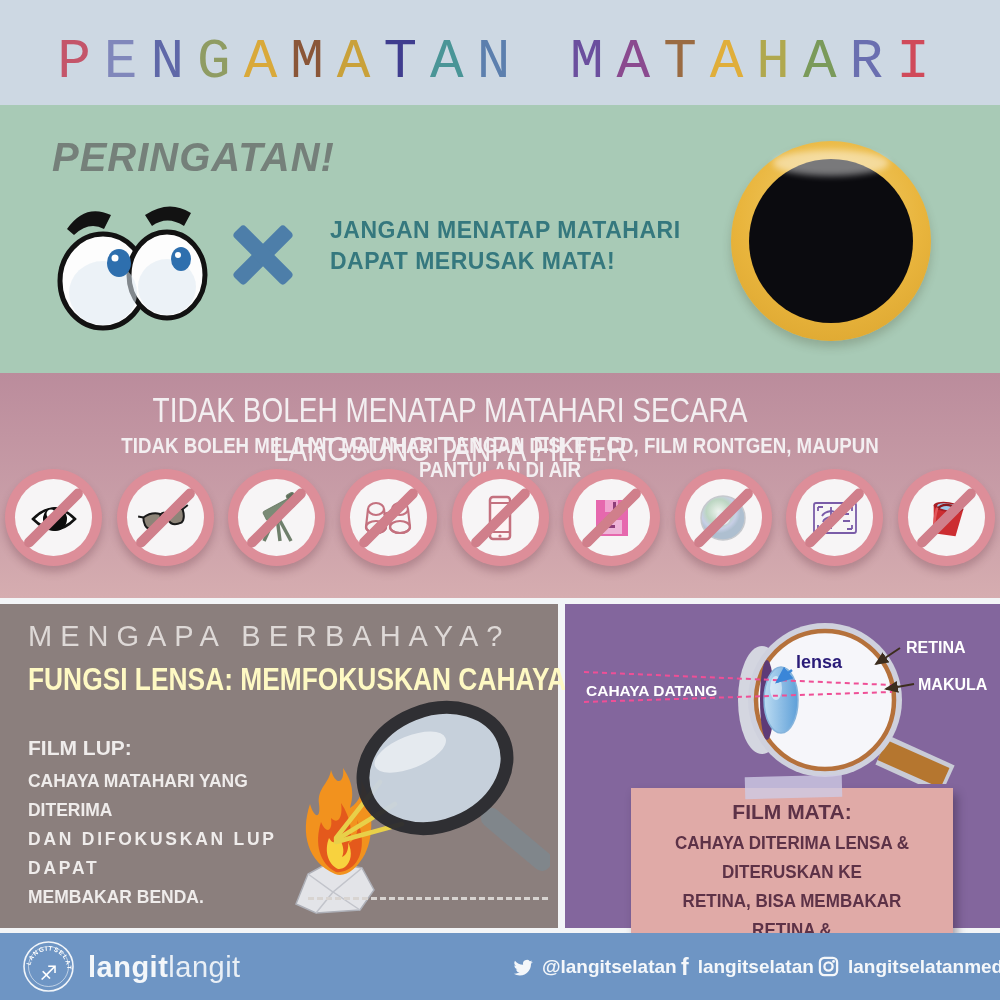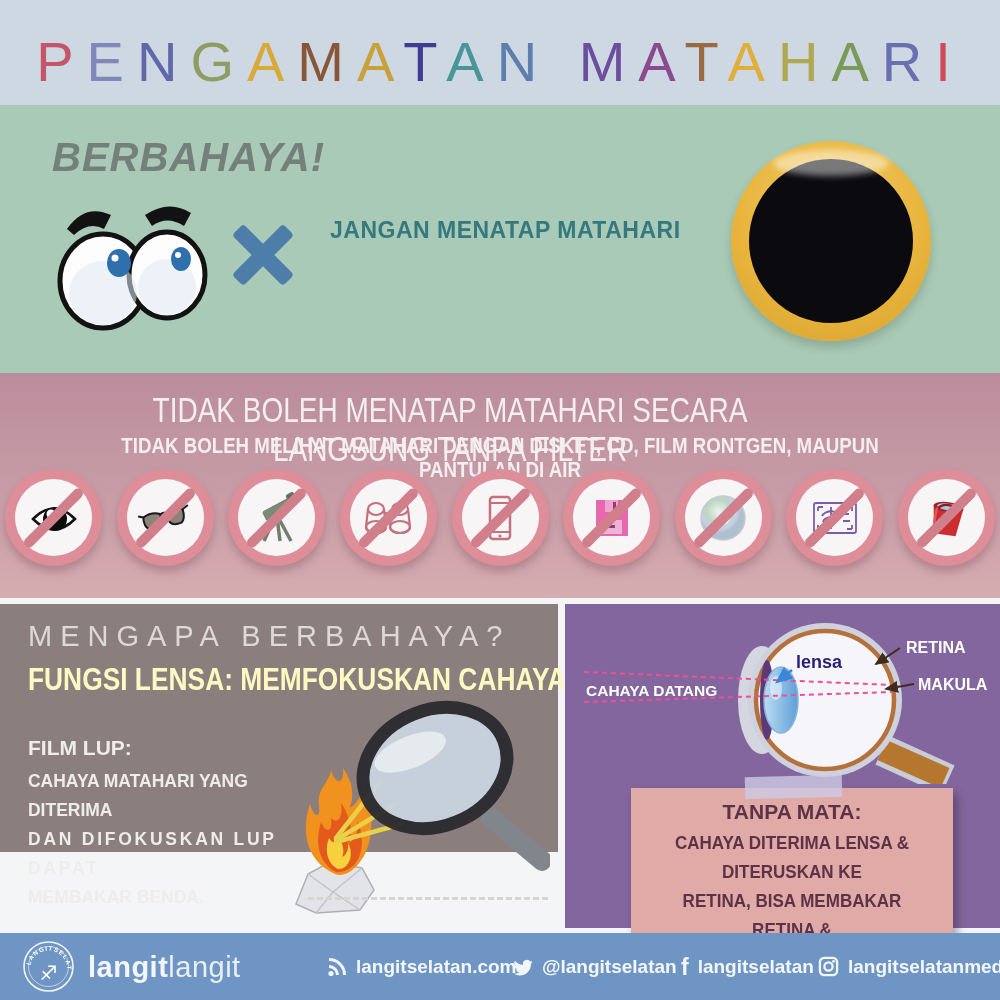--- a/index.html
+++ b/index.html
@@ -4,21 +4,21 @@
 <style>
   html,body{margin:0;padding:0;}
   body{
     width:1000px;height:1000px;position:relative;overflow:hidden;
     background:#f3f5f7;
     font-family:"Liberation Sans","DejaVu Sans",sans-serif;
   }
   .abs{position:absolute;}
   
   #header{left:0;top:0;width:1000px;height:124px;background:#cdd8e3;
-    display:flex;align-items:center;justify-content:center;}
+    display:flex;align-items:center;justify-content:center;font-family:Liberation Mono, monospace;}
   #page-title{font-size:56px;font-weight:400;letter-spacing:13px;white-space:pre;line-height:1;}
   
   #warning{left:0;top:105px;width:1000px;height:268px;background:#a8cab6;}
   #peringatan{left:52px;top:30px;font-size:40px;font-weight:800;font-style:italic;
     color:#75807a;letter-spacing:1px;}
   #warn-msg{left:330px;top:110px;width:395px;
     color:#35787e;font-size:23px;font-weight:700;line-height:31px;letter-spacing:.5px;}
   .xmark{left:225px;top:112px;width:76px;height:76px;}
   .xmark i{position:absolute;left:2px;top:30px;width:72px;height:16px;background:#4d7ea9;border-radius:4px;display:block;}
   .xmark i.a{transform:rotate(-45deg);}
@@ -42,21 +42,21 @@
   .cx92l{display:inline-block;transform:scaleX(.92);transform-origin:left center;}
   #badges{left:0;top:96px;width:1000px;height:104px;display:flex;
     justify-content:space-between;padding:0 5px;box-sizing:border-box;}
   .badge{position:relative;width:97px;height:97px;border-radius:50%;background:#dd8e99;
     box-shadow:0 6px 9px rgba(95,45,60,.28);flex:0 0 auto;}
   .badge .inner{position:absolute;left:10px;top:10px;width:77px;height:77px;border-radius:50%;
     background:#f7f5f6;display:flex;align-items:center;justify-content:center;}
   .badge .slash{position:absolute;left:9px;top:44px;width:79px;height:10px;background:#d07f8b;
     border-radius:5px;transform:rotate(-45deg);}
   
-  #panel-left{left:0;top:604px;width:558px;height:248px;background:#8b7f7d;color:#efeceb;}
+  #panel-left{left:0;top:604px;width:558px;height:324px;background:#8b7f7d;color:#efeceb;}
   #mengapa{left:28px;top:16px;font-size:29px;font-weight:400;letter-spacing:8px;color:#ded9d7;}
   #fungsi{left:28px;top:58px;font-size:31px;font-weight:700;color:#fef9c3;white-space:nowrap;}
   #lup-title{left:28px;top:132px;font-size:21px;font-weight:700;}
   #lup-text{left:28px;top:162px;width:300px;font-size:19px;font-weight:700;line-height:29px;}
   #dash-line{left:308px;top:293px;width:240px;border-top:3px dashed #d8d4d1;}
   
   #panel-right{left:565px;top:604px;width:435px;height:324px;background:#83669d;}
   #note{left:66px;top:184px;width:322px;background:#e0aaa7;color:#5d3247;text-align:center;
     padding:12px 8px 14px;box-sizing:border-box;box-shadow:4px 6px 9px rgba(35,20,45,.38);}
   #note-title{font-size:21px;font-weight:700;margin-bottom:4px;}
@@ -72,21 +72,21 @@
   svg text{font-family:"Liberation Sans","DejaVu Sans",sans-serif;}
 </style>
 </head>
 <body>
 
 <div id="header" class="abs">
   <div id="page-title"><span style="color: rgb(196, 85, 106);">P</span><span style="color: rgb(128, 135, 187);">E</span><span style="color: rgb(95, 104, 168);">N</span><span style="color: rgb(143, 156, 99);">G</span><span style="color: rgb(217, 169, 58);">A</span><span style="color: rgb(138, 86, 56);">M</span><span style="color: rgb(201, 161, 58);">A</span><span style="color: rgb(63, 61, 143);">T</span><span style="color: rgb(74, 149, 151);">A</span><span style="color: rgb(92, 127, 174);">N</span><span> </span><span style="color: rgb(107, 79, 158);">M</span><span style="color: rgb(138, 74, 143);">A</span><span style="color: rgb(154, 107, 66);">T</span><span style="color: rgb(224, 174, 58);">A</span><span style="color: rgb(176, 168, 78);">H</span><span style="color: rgb(122, 154, 90);">A</span><span style="color: rgb(106, 111, 176);">R</span><span style="color: rgb(208, 74, 90);">I</span></div>
 </div>
 
 <div id="warning" class="abs">
-  <div id="peringatan" class="abs">BERBAHAYA!</div>
+  <div id="peringatan" class="abs">PERINGATAN!</div>
 
   <svg class="abs" style="left:45px;top:88px" width="172" height="138" viewBox="0 0 172 138">
     <path d="M22,36 Q40,10 66,22 L59,36 Q44,28 29,42 Z" fill="#121212"></path>
     <path d="M100,22 Q124,6 146,20 L139,33 Q122,22 107,33 Z" fill="#121212"></path>
     <ellipse cx="58" cy="88" rx="43" ry="47" fill="#fdfdfd" stroke="#121212" stroke-width="5"></ellipse>
     <ellipse cx="122" cy="82" rx="38" ry="43" fill="#fdfdfd" stroke="#121212" stroke-width="5"></ellipse>
     <ellipse cx="58" cy="100" rx="34" ry="32" fill="#dfeaf2" opacity=".55"></ellipse>
     <ellipse cx="122" cy="94" rx="29" ry="28" fill="#dfeaf2" opacity=".55"></ellipse>
     <ellipse cx="74" cy="70" rx="12" ry="14" fill="#2e6fae"></ellipse>
     <circle cx="70" cy="65" r="3.5" fill="#fff"></circle>
@@ -94,20 +94,21 @@
     <circle cx="133" cy="62" r="3" fill="#fff"></circle>
   </svg>
 
   <div class="xmark abs">
       <i class="a"></i>
       <i class="b"></i>
     </div>
 
   <div id="warn-msg" class="abs">
     <div>JANGAN MENATAP MATAHARI</div>
+    <div>DAPAT MERUSAK MATA!</div>
   </div>
 
   <div class="eclipse abs">
     <div class="sheen"></div>
     <div class="moon"></div>
   </div>
 </div>
 
 <div id="prohibit" class="abs">
   <div id="prohibit-title" class="abs">
@@ -340,21 +341,21 @@
     <line x1="330" y1="36" x2="306" y2="52" stroke="#3c2d1e" stroke-width="2" marker-end="url(#arrD)"></line>
     <text x="336" y="41" font-size="16" font-weight="bold" fill="#ffffff">RETINA</text>
     <line x1="344" y1="72" x2="316" y2="77" stroke="#3c2d1e" stroke-width="2" marker-end="url(#arrD)"></line>
     <text x="348" y="78" font-size="16" font-weight="bold" fill="#ffffff">MAKULA</text>
     <line x1="222" y1="58" x2="207" y2="70" stroke="#3a86d8" stroke-width="2.5" marker-end="url(#arrB)"></line>
     <text x="226" y="56" font-size="18" font-weight="bold" fill="#2a1c78">lensa</text>
     <text x="16" y="84" font-size="15.5" font-weight="bold" fill="#ffffff">CAHAYA DATANG</text>
   </svg>
 
   <div id="note" class="abs">
-    <div id="note-title">TANPA MATA:</div>
+    <div id="note-title">FILM MATA:</div>
     <div class="note-line">CAHAYA DITERIMA LENSA &amp; DITERUSKAN KE</div>
     <div class="note-line">RETINA, BISA MEMBAKAR RETINA &amp;</div>
     <div class="note-line">MENYEBABKAN KEBUTAAN.</div>
   </div>
   <div id="tape" class="abs"></div>
 </div>
 
 <div id="footer" class="abs">
 
   <svg class="abs" style="left:22px;top:7px" width="53" height="53" viewBox="0 0 53 53">
@@ -366,28 +367,20 @@
     <text font-size="6.2" fill="#ffffff" letter-spacing="1.2" font-weight="bold">
       <textPath href="#logoarc" startOffset="6%">LANGITSELATAN</textPath>
     </text>
     <text x="26.5" y="40" font-size="20" fill="#ffffff" text-anchor="middle">♐</text>
   </svg>
 
   <div id="brand" class="abs">
     <span class="b">langit</span><span class="l">langit</span>
   </div>
 
-  <div class="social abs" style="left:327px">
-    <svg width="20" height="20" viewBox="0 0 20 20">
-      <circle cx="4" cy="16.5" r="2.6" fill="#f4f7fa"></circle>
-      <path d="M2,9.5 a8.5,8.5 0 0 1 8.5,8.5" fill="none" stroke="#f4f7fa" stroke-width="3"></path>
-      <path d="M2,2.5 a15.5,15.5 0 0 1 15.5,15.5" fill="none" stroke="#f4f7fa" stroke-width="3"></path>
-    </svg>
-    <span>langitselatan.com</span>
-  </div>
 
   <div class="social abs" style="left:512px">
     <svg width="21" height="21" viewBox="0 0 24 24">
       <path fill="#f4f7fa" d="M23,5.1c-.8.4-1.7.6-2.6.8a4.5,4.5 0 0 0-7.7,4.1A12.8,12.8 0 0 1 3.4,5.3a4.5,4.5 0 0 0 1.4,6c-.7,0-1.4-.2-2-.6v.1a4.5,4.5 0 0 0 3.6,4.4c-.7.2-1.4.2-2,.1a4.5,4.5 0 0 0 4.2,3.1A9,9 0 0 1 2,20.2a12.7,12.7 0 0 0 6.9,2c8.3,0 12.8-6.9 12.8-12.8v-.6A9.2,9.2 0 0 0 24,6.5c-.8.4-1.7.6-2.6.7A4.5,4.5 0 0 0 23,5.1Z"></path>
     </svg>
     <span>@langitselatan</span>
   </div>
 
   <div class="social abs" style="left:681px">
     <span class="fb-f">f</span>

